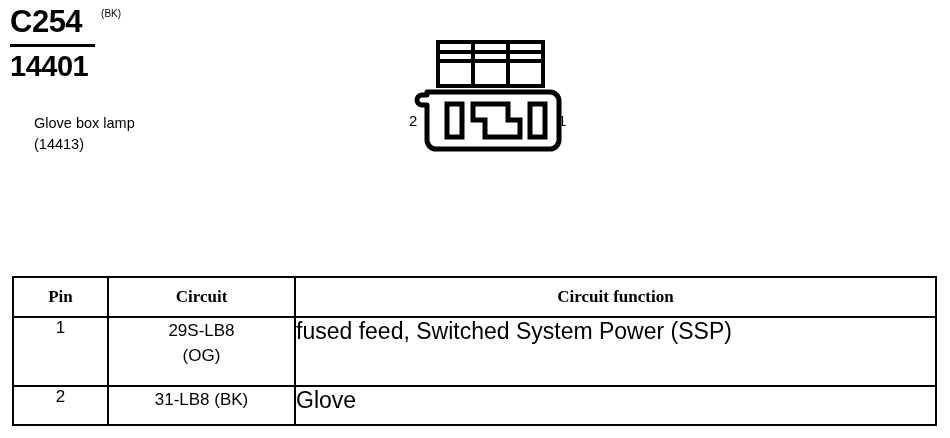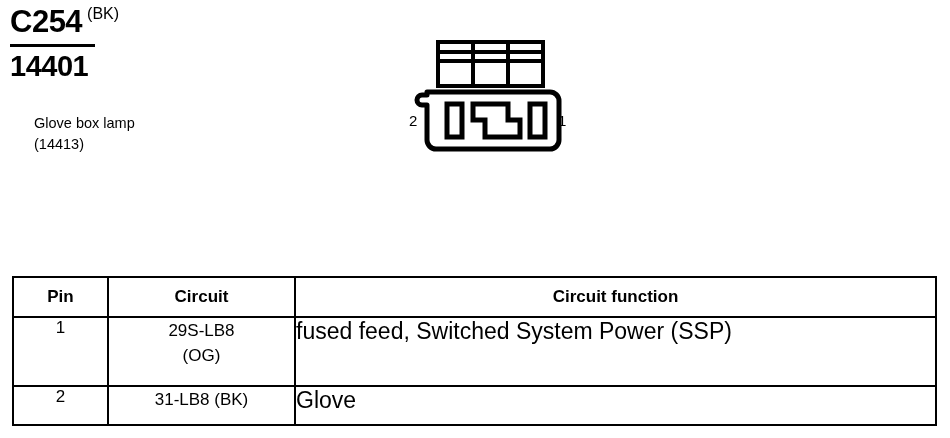--- a/index.html
+++ b/index.html
@@ -29,24 +29,24 @@
     align-items: flex-start;
     height: 38px;
   }
   #connector-id {
     font-size: 31px;
     font-weight: bold;
     line-height: 36px;
     letter-spacing: -0.5px;
   }
   #connector-color {
-    font-size: 16px;
+    font-size: 10px;
     font-weight: normal;
     line-height: 15px;
-    margin-left: 5px;
+    margin-left: 19px;
     margin-top: 2px;
   }
   #id-divider {
     width: 85px;
     height: 3px;
     background: #000;
     margin-top: 2px;
   }
   #part-number {
     font-size: 29px;
@@ -107,20 +107,21 @@
     padding: 0;
     vertical-align: top;
     font-weight: normal;
   }
   #pin-table thead th {
     height: 38px;
     text-align: center;
     vertical-align: middle;
     font-size: 17px;
     font-weight: bold;
+    font-family: Liberation Serif, serif;
   }
   .col-pin      { width: 93px; }
   .col-circuit  { width: 185px; }
   .col-function { width: auto; }
 
   .cell-pin {
     text-align: center;
     font-size: 17px;
     padding-top: 7px;
   }

